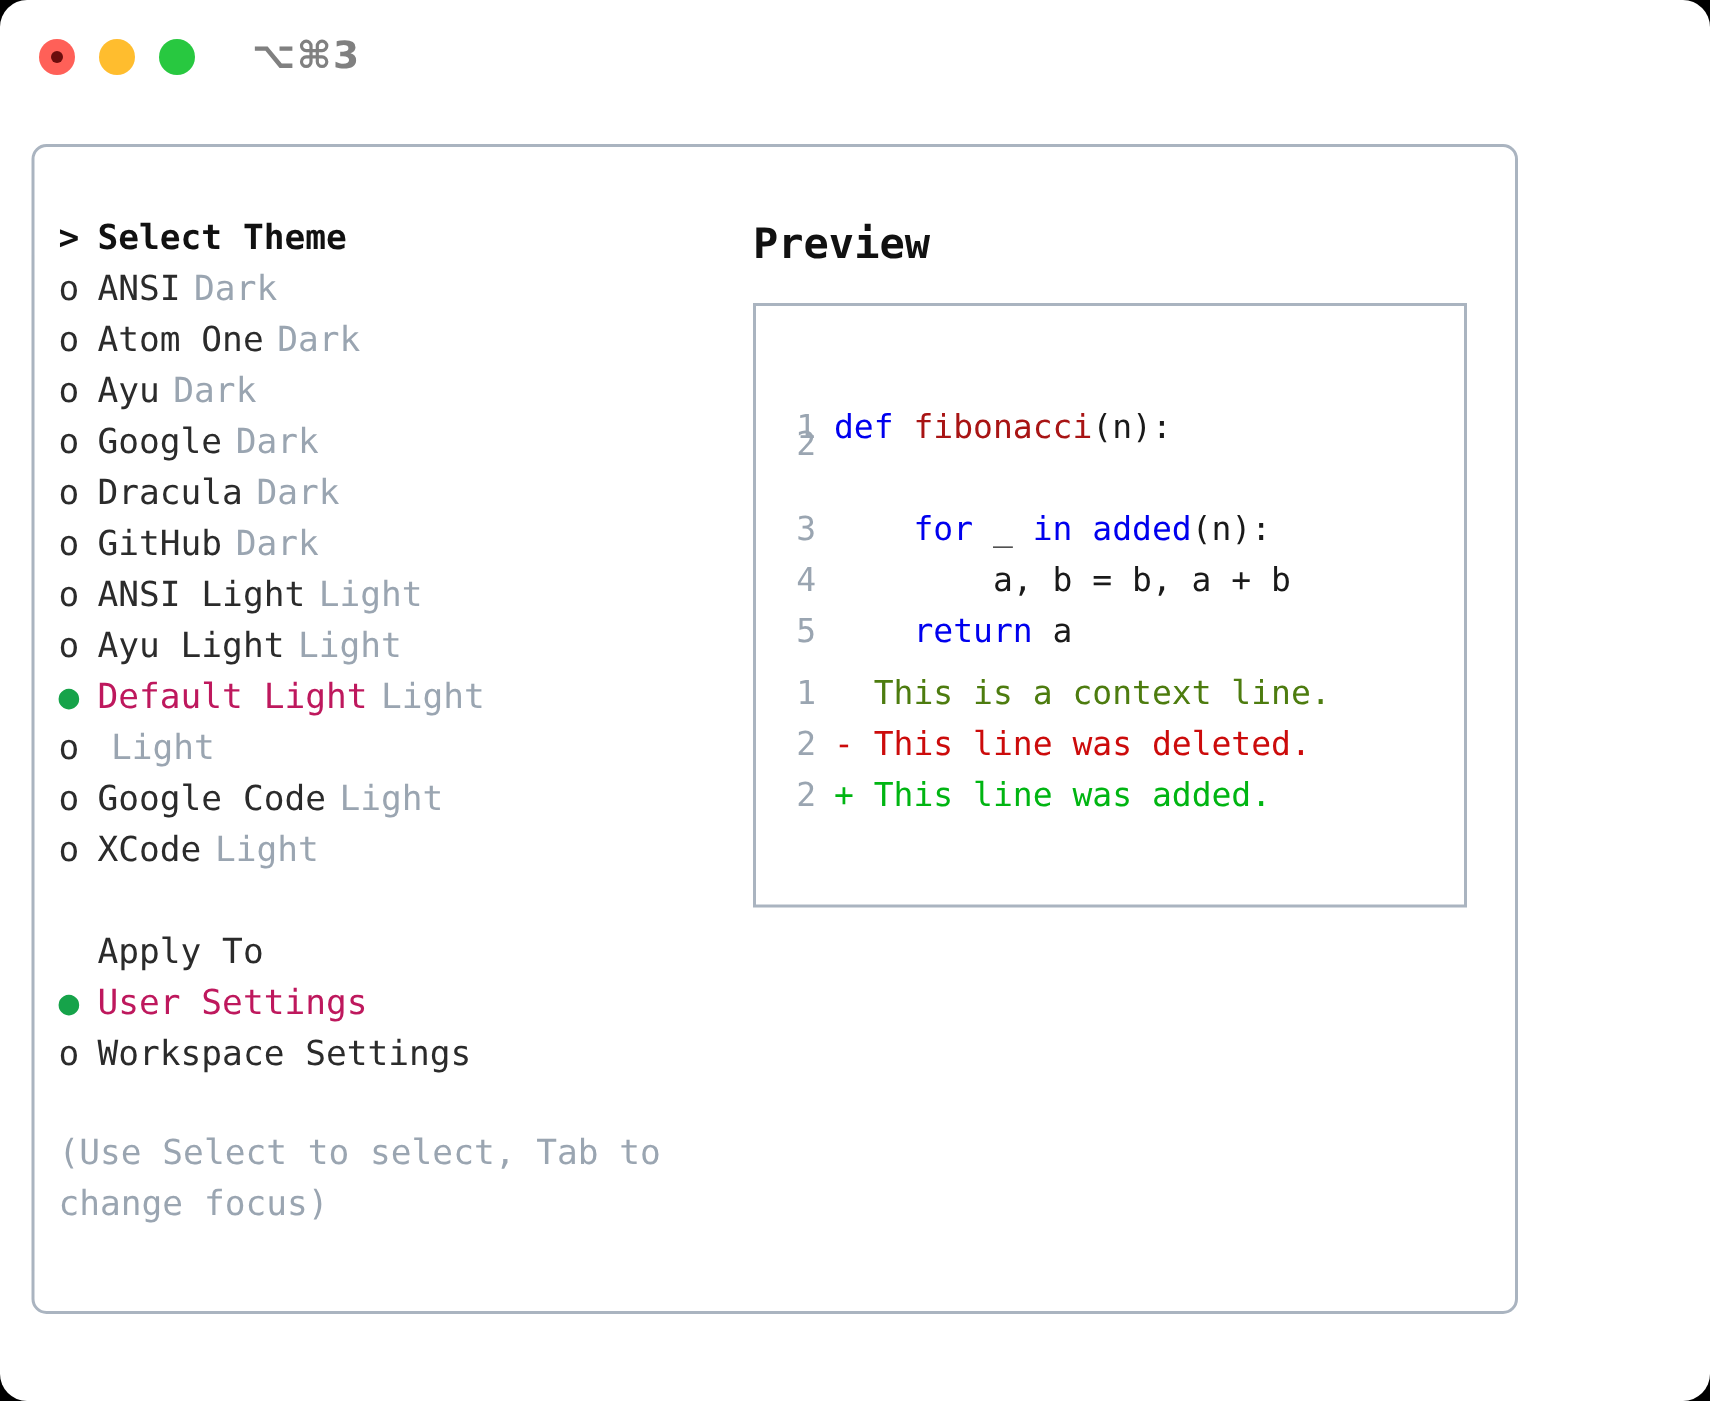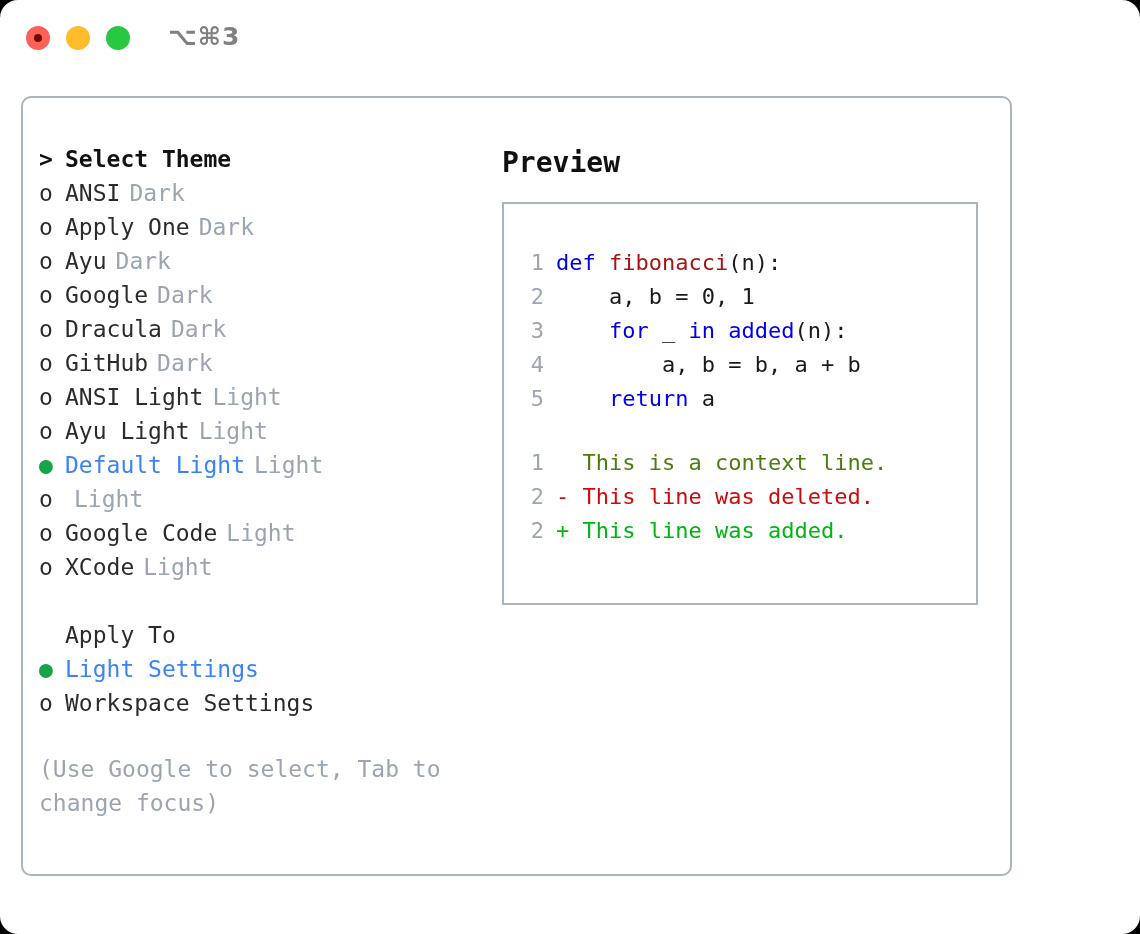--- a/index.html
+++ b/index.html
@@ -103,21 +103,21 @@
     font-size: 23px;
     line-height: 1;
   }
   .marker.bullet-on {
     color: #16a34a;
   }
   .marker.bullet-off {
     color: #2b2b2b;
   }
   .row-label { }
-  .row-label.selected { color: #3b82f6; }
+  .row-label.selected { color: #be185d; }
   .row-badge {
     color: #9aa5b1;
     margin-left: 9px;
   }
 
   .section-header {
     display: flex;
     align-items: baseline;
     height: 34px;
     font-size: 23px;
@@ -173,21 +173,21 @@
     font-size: 22px;
     white-space: pre;
   }
   .lineno {
     flex: 0 0 22px;
     width: 22px;
     text-align: right;
     color: #9aa5b1;
     margin-right: 12px;
   }
-  .code-text { color: #1a1a1a; }
+  .code-text { color: #1a1a1a; margin-top: 23px; }
   .tok-kw { color: #0000ee; }
   .tok-fn { color: #a81414; }
   .tok-plain { color: #1a1a1a; }
 
   .blank-line { height: 30px; }
 
   .diff-ctx  { color: #4d7c0f; }
   .diff-del  { color: #cc0b0b; }
   .diff-add  { color: #00b512; }
 </style>
@@ -209,58 +209,58 @@
 
     <div id="left-col">
 
       <div class="section-header">
         <span class="marker">&gt;</span>
         <span>Select Theme</span>
       </div>
 
       <div id="theme-items">
           <div class="list-row"><span class="marker bullet-off">o</span><span class="row-label">ANSI</span><span class="row-badge">Dark</span></div>
-          <div class="list-row"><span class="marker bullet-off">o</span><span class="row-label">Apply One</span><span class="row-badge">Dark</span></div>
+          <div class="list-row"><span class="marker bullet-off">o</span><span class="row-label">Atom One</span><span class="row-badge">Dark</span></div>
           <div class="list-row"><span class="marker bullet-off">o</span><span class="row-label">Ayu</span><span class="row-badge">Dark</span></div>
           <div class="list-row"><span class="marker bullet-off">o</span><span class="row-label">Google</span><span class="row-badge">Dark</span></div>
           <div class="list-row"><span class="marker bullet-off">o</span><span class="row-label">Dracula</span><span class="row-badge">Dark</span></div>
           <div class="list-row"><span class="marker bullet-off">o</span><span class="row-label">GitHub</span><span class="row-badge">Dark</span></div>
           <div class="list-row"><span class="marker bullet-off">o</span><span class="row-label">ANSI Light</span><span class="row-badge">Light</span></div>
           <div class="list-row"><span class="marker bullet-off">o</span><span class="row-label">Ayu Light</span><span class="row-badge">Light</span></div>
           <div class="list-row"><span class="marker bullet-on">●</span><span class="row-label selected">Default Light</span><span class="row-badge">Light</span></div>
           <div class="list-row"><span class="marker bullet-off">o</span><span class="row-badge">Light</span></div>
           <div class="list-row"><span class="marker bullet-off">o</span><span class="row-label">Google Code</span><span class="row-badge">Light</span></div>
           <div class="list-row"><span class="marker bullet-off">o</span><span class="row-label">XCode</span><span class="row-badge">Light</span></div>
         </div>
 
       <div class="spacer-lg"></div>
 
       <div class="list-row">
         <span class="marker"></span>
         <span>Apply To</span>
       </div>
 
       <div id="apply-items">
-          <div class="list-row"><span class="marker bullet-on">●</span><span class="row-label selected">Light Settings</span></div>
+          <div class="list-row"><span class="marker bullet-on">●</span><span class="row-label selected">User Settings</span></div>
           <div class="list-row"><span class="marker bullet-off">o</span><span class="row-label">Workspace Settings</span></div>
         </div>
 
       <div class="spacer-md"></div>
 
-      <div id="hint">(Use Google to select, Tab to change focus)</div>
+      <div id="hint">(Use Select to select, Tab to change focus)</div>
     </div>
 
     <div id="right-col">
       <div id="preview-title">Preview</div>
 
       <div id="preview-box">
         <div id="code-area">
           <div id="code-lines">
               <div class="code-line"><span class="lineno">1</span><span class="code-text"><span class="tok-kw">def </span><span class="tok-fn">fibonacci</span><span class="tok-plain">(n):</span></span></div>
-              <div class="code-line"><span class="lineno">2</span><span class="code-text"><span class="tok-plain">    a, b = 0, 1</span></span></div>
+              <div class="code-line"><span class="lineno">2</span></div>
               <div class="code-line"><span class="lineno">3</span><span class="code-text"><span class="tok-plain">    </span><span class="tok-kw">for</span><span class="tok-plain"> _ </span><span class="tok-kw">in</span><span class="tok-plain"> </span><span class="tok-kw">added</span><span class="tok-plain">(n):</span></span></div>
               <div class="code-line"><span class="lineno">4</span><span class="code-text"><span class="tok-plain">        a, b = b, a + b</span></span></div>
               <div class="code-line"><span class="lineno">5</span><span class="code-text"><span class="tok-plain">    </span><span class="tok-kw">return</span><span class="tok-plain"> a</span></span></div>
             </div>
           <div class="blank-line"></div>
           <div id="diff-lines">
               <div class="code-line"><span class="lineno">1</span><span class="diff-ctx"> </span><span class="diff-ctx"> This is a context line.</span></div>
               <div class="code-line"><span class="lineno">2</span><span class="diff-del">-</span><span class="diff-del"> This line was deleted.</span></div>
               <div class="code-line"><span class="lineno">2</span><span class="diff-add">+</span><span class="diff-add"> This line was added.</span></div>
             </div>

